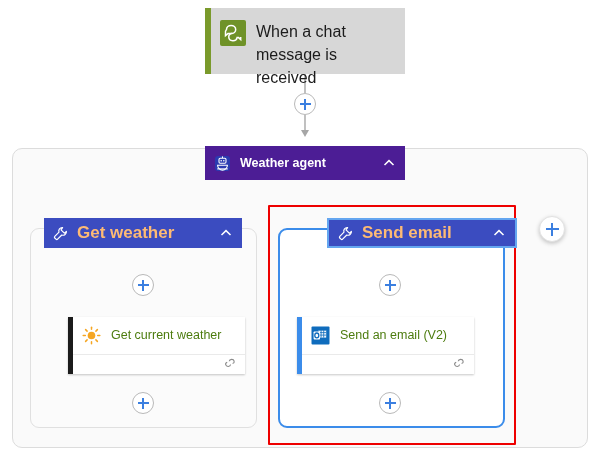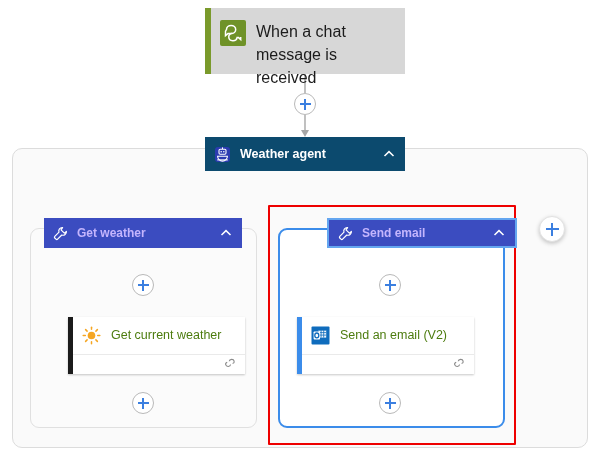--- a/index.html
+++ b/index.html
@@ -110,24 +110,24 @@
     background: #fafafa;
     border: 1px solid #dcdcdc;
     border-radius: 10px;
     box-sizing: border-box;
   }
 
   
   .agent-header {
     position: absolute;
     left: 205px;
-    top: 137px;
+    top: 146px;
     width: 200px;
     height: 34px;
-    background: #0c4a6e;
+    background: #4c1d95;
     display: flex;
     align-items: center;
     padding: 0 9px;
     box-sizing: border-box;
     gap: 9px;
   }
   .agent-header .title {
     color: #ffffff;
     font-size: 12.5px;
     font-weight: bold;
@@ -169,22 +169,22 @@
     position: absolute;
     height: 30px;
     background: #3b4cc0;
     display: flex;
     align-items: center;
     padding: 0 9px;
     box-sizing: border-box;
     gap: 9px;
   }
   .tool-header .title {
-    color: #c4b5fd;
-    font-size: 12px;
+    color: #fdba74;
+    font-size: 17px;
     font-weight: bold;
     flex: 1;
   }
   #hdr-get-weather { left: 44px; top: 218px; width: 198px; }
   #hdr-send-email  {
     left: 295px; top: 218px; width: 190px;
     border: 2px solid #64a6f0;
     background: #3b4cc0;
     margin-left: 32px;
   }

